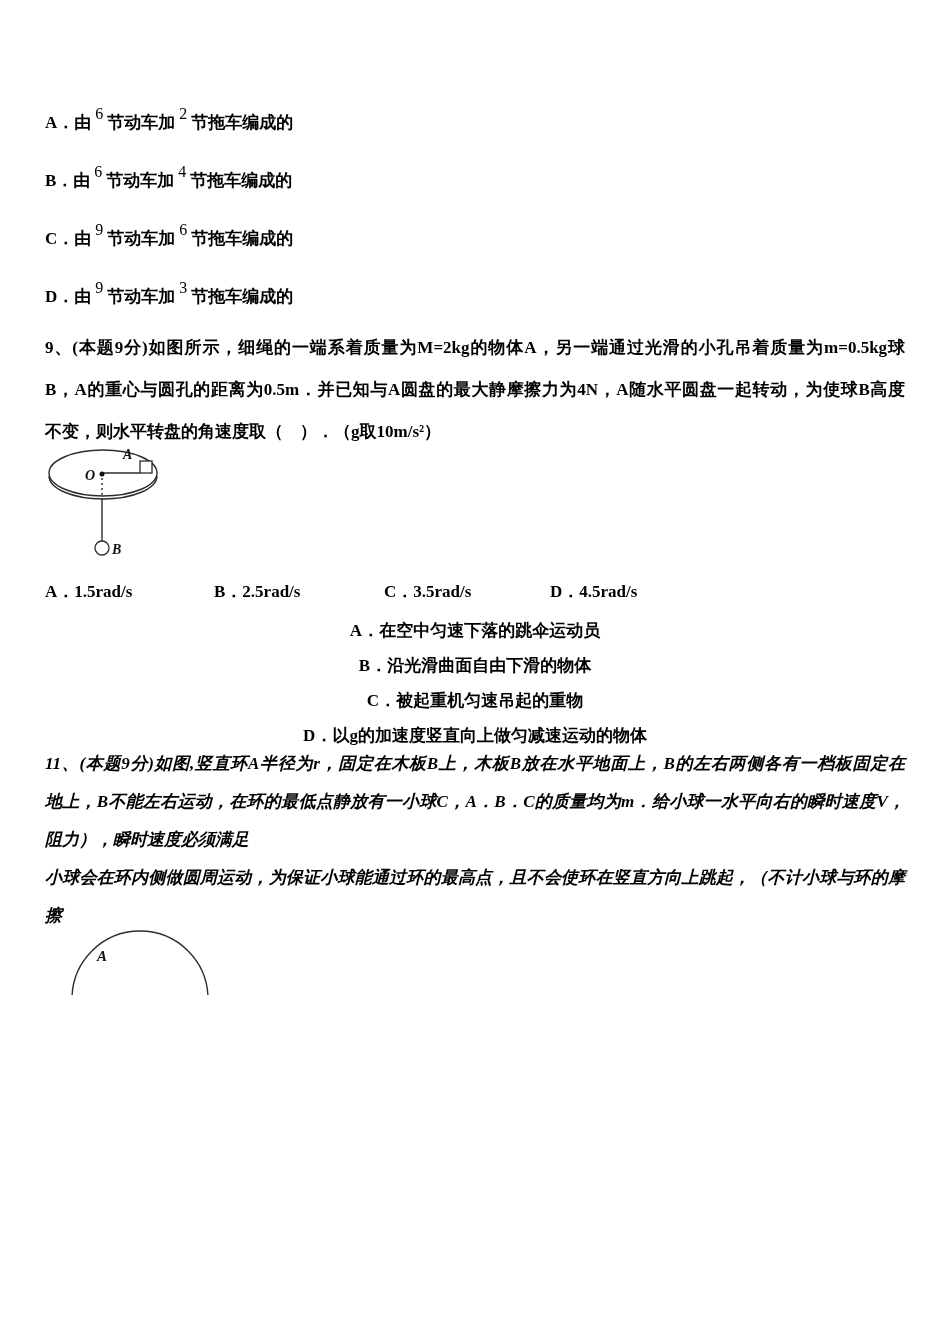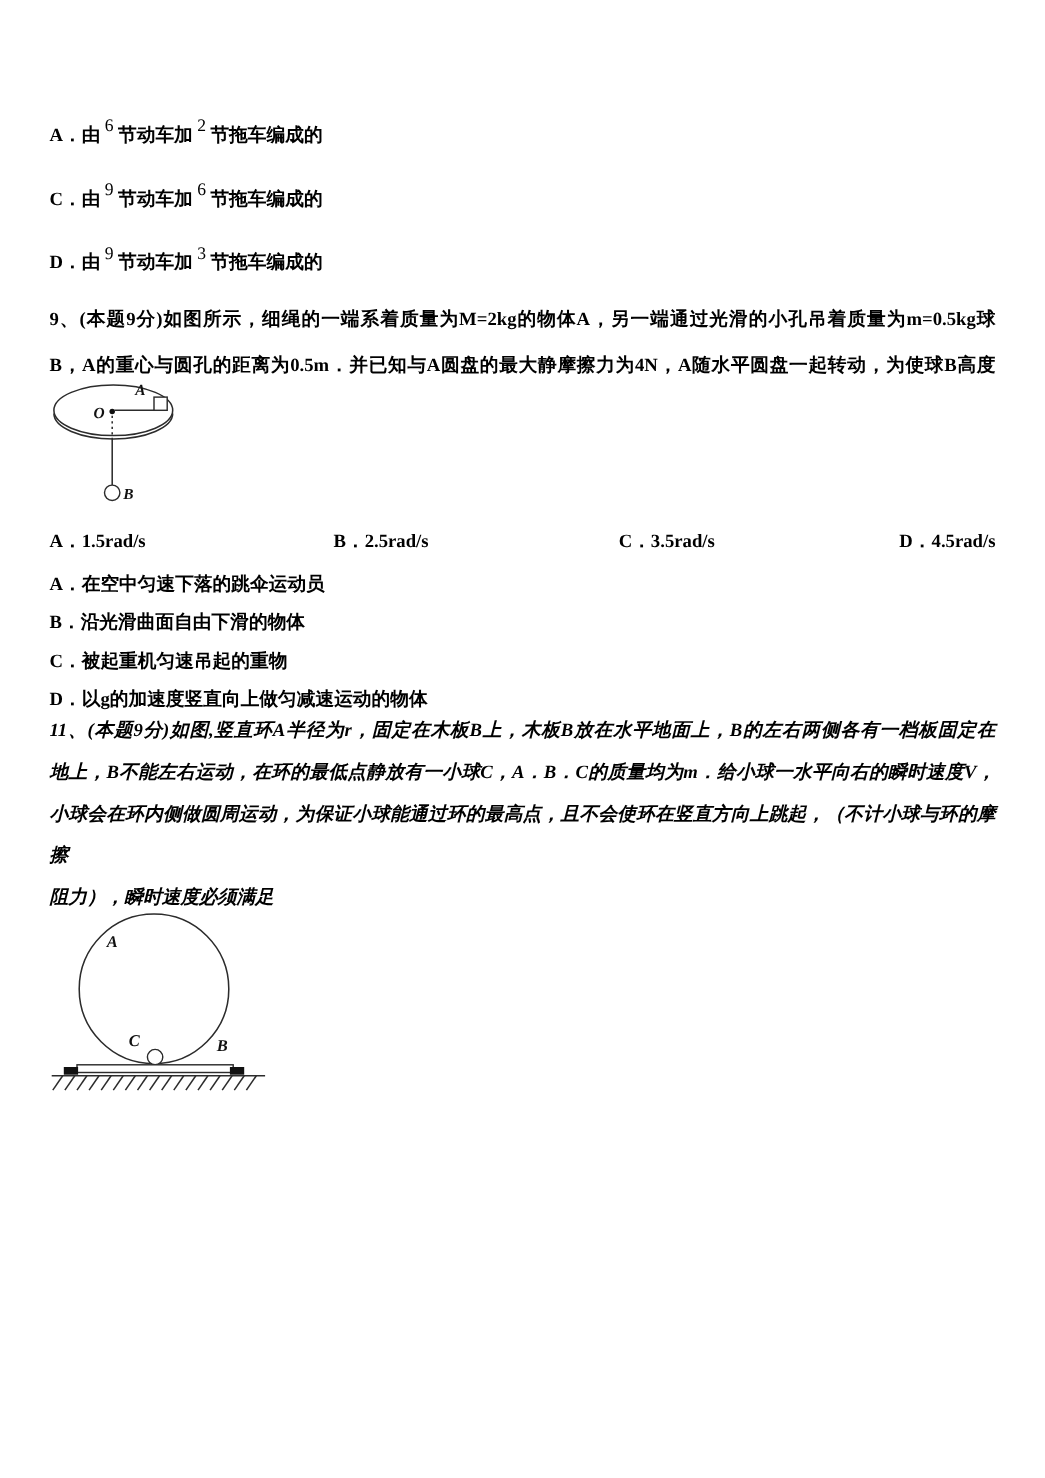--- a/index.html
+++ b/index.html
@@ -39,26 +39,26 @@
   .fig-stroke { stroke:#2c2c2c; fill:none; stroke-width:1.4; }
   .fig-fillw { stroke:#2c2c2c; fill:#ffffff; stroke-width:1.3; }
   .fig-black { fill:#111111; stroke:none; }
   .flbl {
     font-family:"Liberation Serif","DejaVu Serif",serif;
     font-style:italic; font-weight:700;
     fill:#111111;
   }
 
   
-  .optrow { margin-top:16px; height:26px; line-height:26px; display:flex; white-space:nowrap;justify-content:space-between; }
+  .optrow { margin-top:16px; height:26px; line-height:26px; display:flex; white-space:nowrap; }
   .optrow .o1 { width:169px; } .optrow .o2 { width:170px; } .optrow .o3 { width:166px; }
 
   .q10title { margin-top:10px; line-height:26px; }
   .q10opts { margin-top:8px; }
-  .q10opts .ln { line-height:35px; }
+  .q10opts .ln { line-height:35px;text-align:center; }
 
   
   .sqrtrow { height:44px; line-height:44px; white-space:nowrap; display:flex; align-items:center; }
   .sqrtrow.first { margin-top:22px; }
   .sqrtrow.second { margin-top:16px; }
   .sqrt { display:inline-flex; align-items:flex-start; font-weight:400; position:relative; top:-5px; margin-left:5px; }
   .sqrt .rad { font-size:30px; line-height:30px; font-weight:400; }
   .sqrt .expr {
     font-size:24px; line-height:23px; font-weight:400;
     border-top:1.8px solid #000;
@@ -69,30 +69,34 @@
 </head>
 <body>
 
 <div class="page">
 
   <div>
     <div class="train-row">
       <span>A．</span><span>由</span><span class="sup-num">6</span><span>节动车加</span><span class="sup-num">2</span><span>节拖车编成的</span>
     </div>
     <div class="train-row">
+      <span>B．</span><span>由</span><span class="sup-num">6</span><span>节动车加</span><span class="sup-num">4</span><span>节拖车编成的</span>
+    </div>
+    <div class="train-row">
       <span>C．</span><span>由</span><span class="sup-num">9</span><span>节动车加</span><span class="sup-num">6</span><span>节拖车编成的</span>
     </div>
     <div class="train-row">
       <span>D．</span><span>由</span><span class="sup-num">9</span><span>节动车加</span><span class="sup-num">3</span><span>节拖车编成的</span>
     </div>
   </div>
 
   <div class="qtext q9">
     <div class="ln jl">9、(本题9分)如图所示，细绳的一端系着质量为M=2kg的物体A，另一端通过光滑的小孔吊着质量为m=0.5kg球</div>
     <div class="ln jl">B，A的重心与圆孔的距离为0.5m．并已知与A圆盘的最大静摩擦力为4N，A随水平圆盘一起转动，为使球B高度</div>
+    <div class="ln">不变，则水平转盘的角速度取（　）．（g取10m/s²）</div>
   </div>
 
   <svg class="fig1" width="180" height="118" viewBox="0 0 180 118">
     <ellipse class="fig-stroke" cx="58" cy="28" rx="54" ry="23"></ellipse>
     <path class="fig-stroke" d="M 4,31 A 54,23 0 0 0 112,31"></path>
     <circle cx="57" cy="29" r="2.5" fill="#111"></circle>
     <text class="flbl" x="40" y="35" font-size="14">O</text>
     <line class="fig-stroke" x1="59" y1="28" x2="95" y2="28"></line>
     <rect class="fig-fillw" x="95" y="16" width="12" height="12"></rect>
     <text class="flbl" x="78" y="14" font-size="14">A</text>
@@ -112,22 +116,22 @@
   <div class="q10opts">
     <div class="ln">A．在空中匀速下落的跳伞运动员</div>
     <div class="ln">B．沿光滑曲面自由下滑的物体</div>
     <div class="ln">C．被起重机匀速吊起的重物</div>
     <div class="ln">D．以g的加速度竖直向上做匀减速运动的物体</div>
   </div>
 
   <div class="qtext q11">
     <div class="ln jl">11、(本题9分)如图,竖直环A半径为r，固定在木板B上，木板B放在水平地面上，B的左右两侧各有一档板固定在</div>
     <div class="ln jl">地上，B不能左右运动，在环的最低点静放有一小球C，A．B．C的质量均为m．给小球一水平向右的瞬时速度V，</div>
+    <div class="ln">阻力），瞬时速度必须满足</div>
     <div class="ln jl">小球会在环内侧做圆周运动，为保证小球能通过环的最高点，且不会使环在竖直方向上跳起，（不计小球与环的摩擦</div>
-    <div class="ln">阻力），瞬时速度必须满足</div>
   </div>
 
   <svg class="fig2" width="210" height="168" viewBox="0 0 210 168">
     <circle class="fig-stroke" cx="95" cy="70" r="68"></circle>
     <text class="flbl" x="52" y="32" font-size="15">A</text>
     <text class="flbl" x="72" y="122" font-size="15">C</text>
     <text class="flbl" x="152" y="126" font-size="15">B</text>
     <circle class="fig-fillw" cx="96" cy="132" r="7"></circle>
     <rect class="fig-fillw" x="25" y="139" width="142" height="7"></rect>
     <rect class="fig-black" x="13" y="141" width="13" height="7"></rect>

